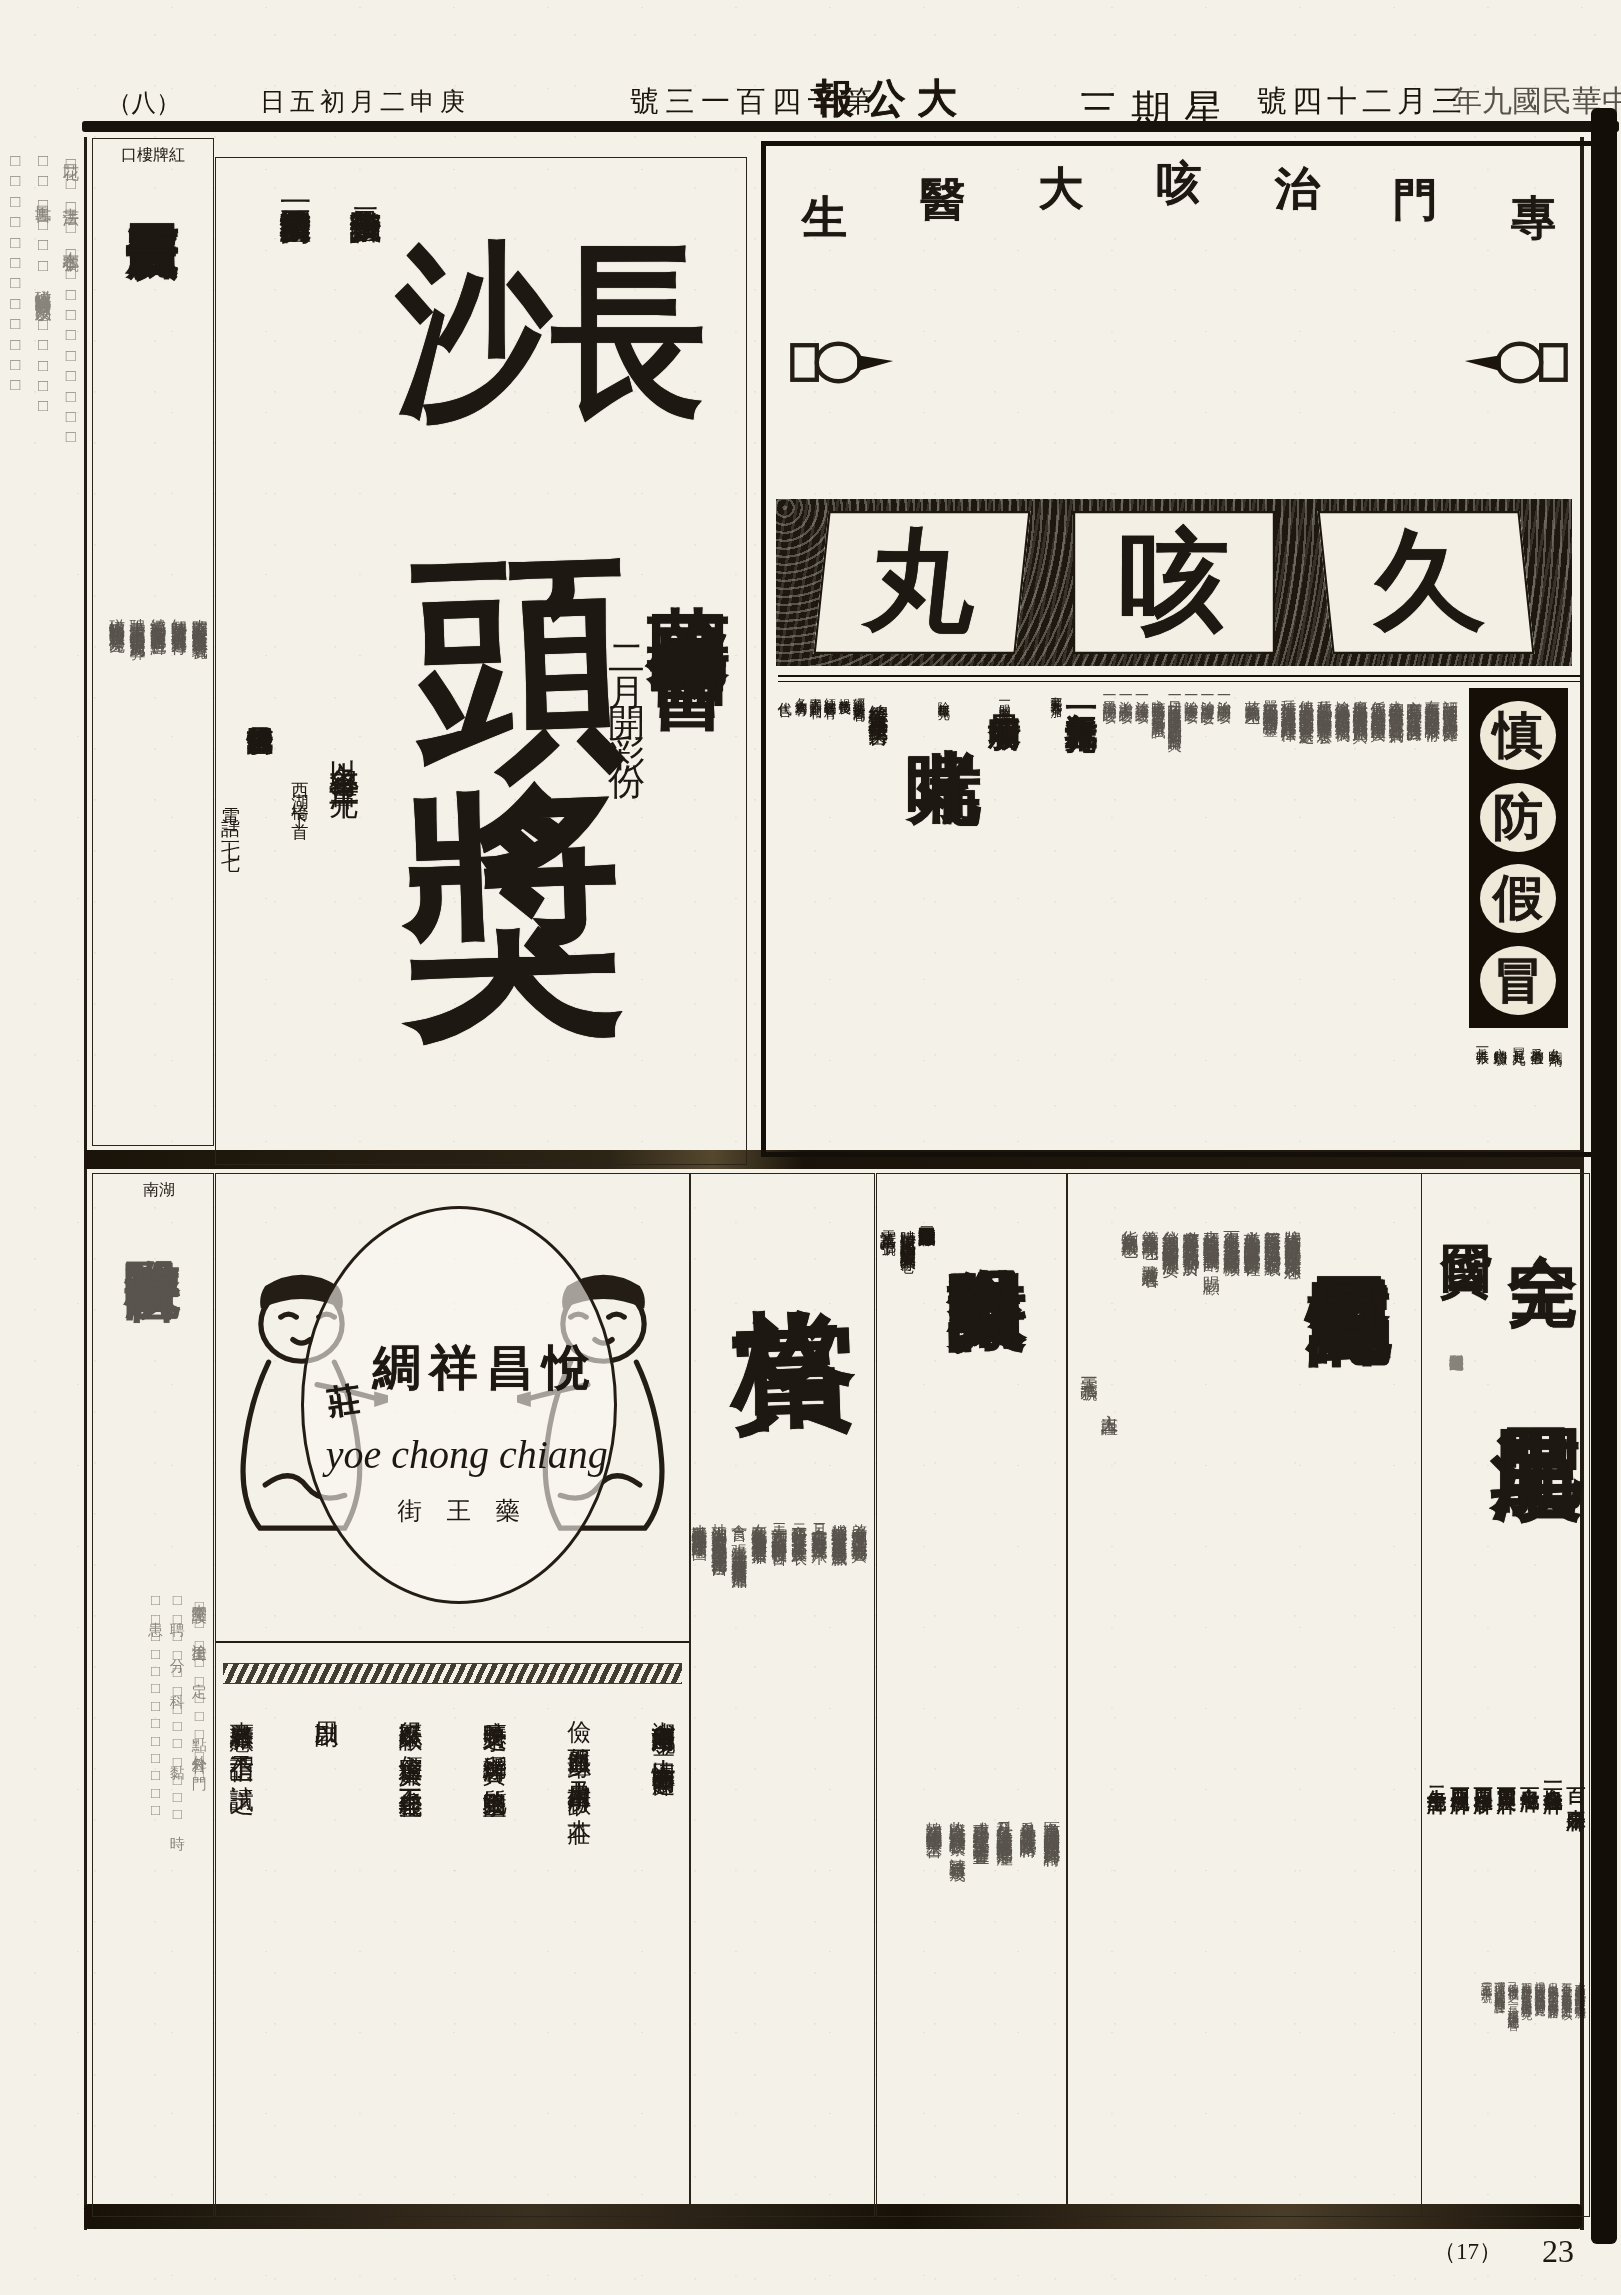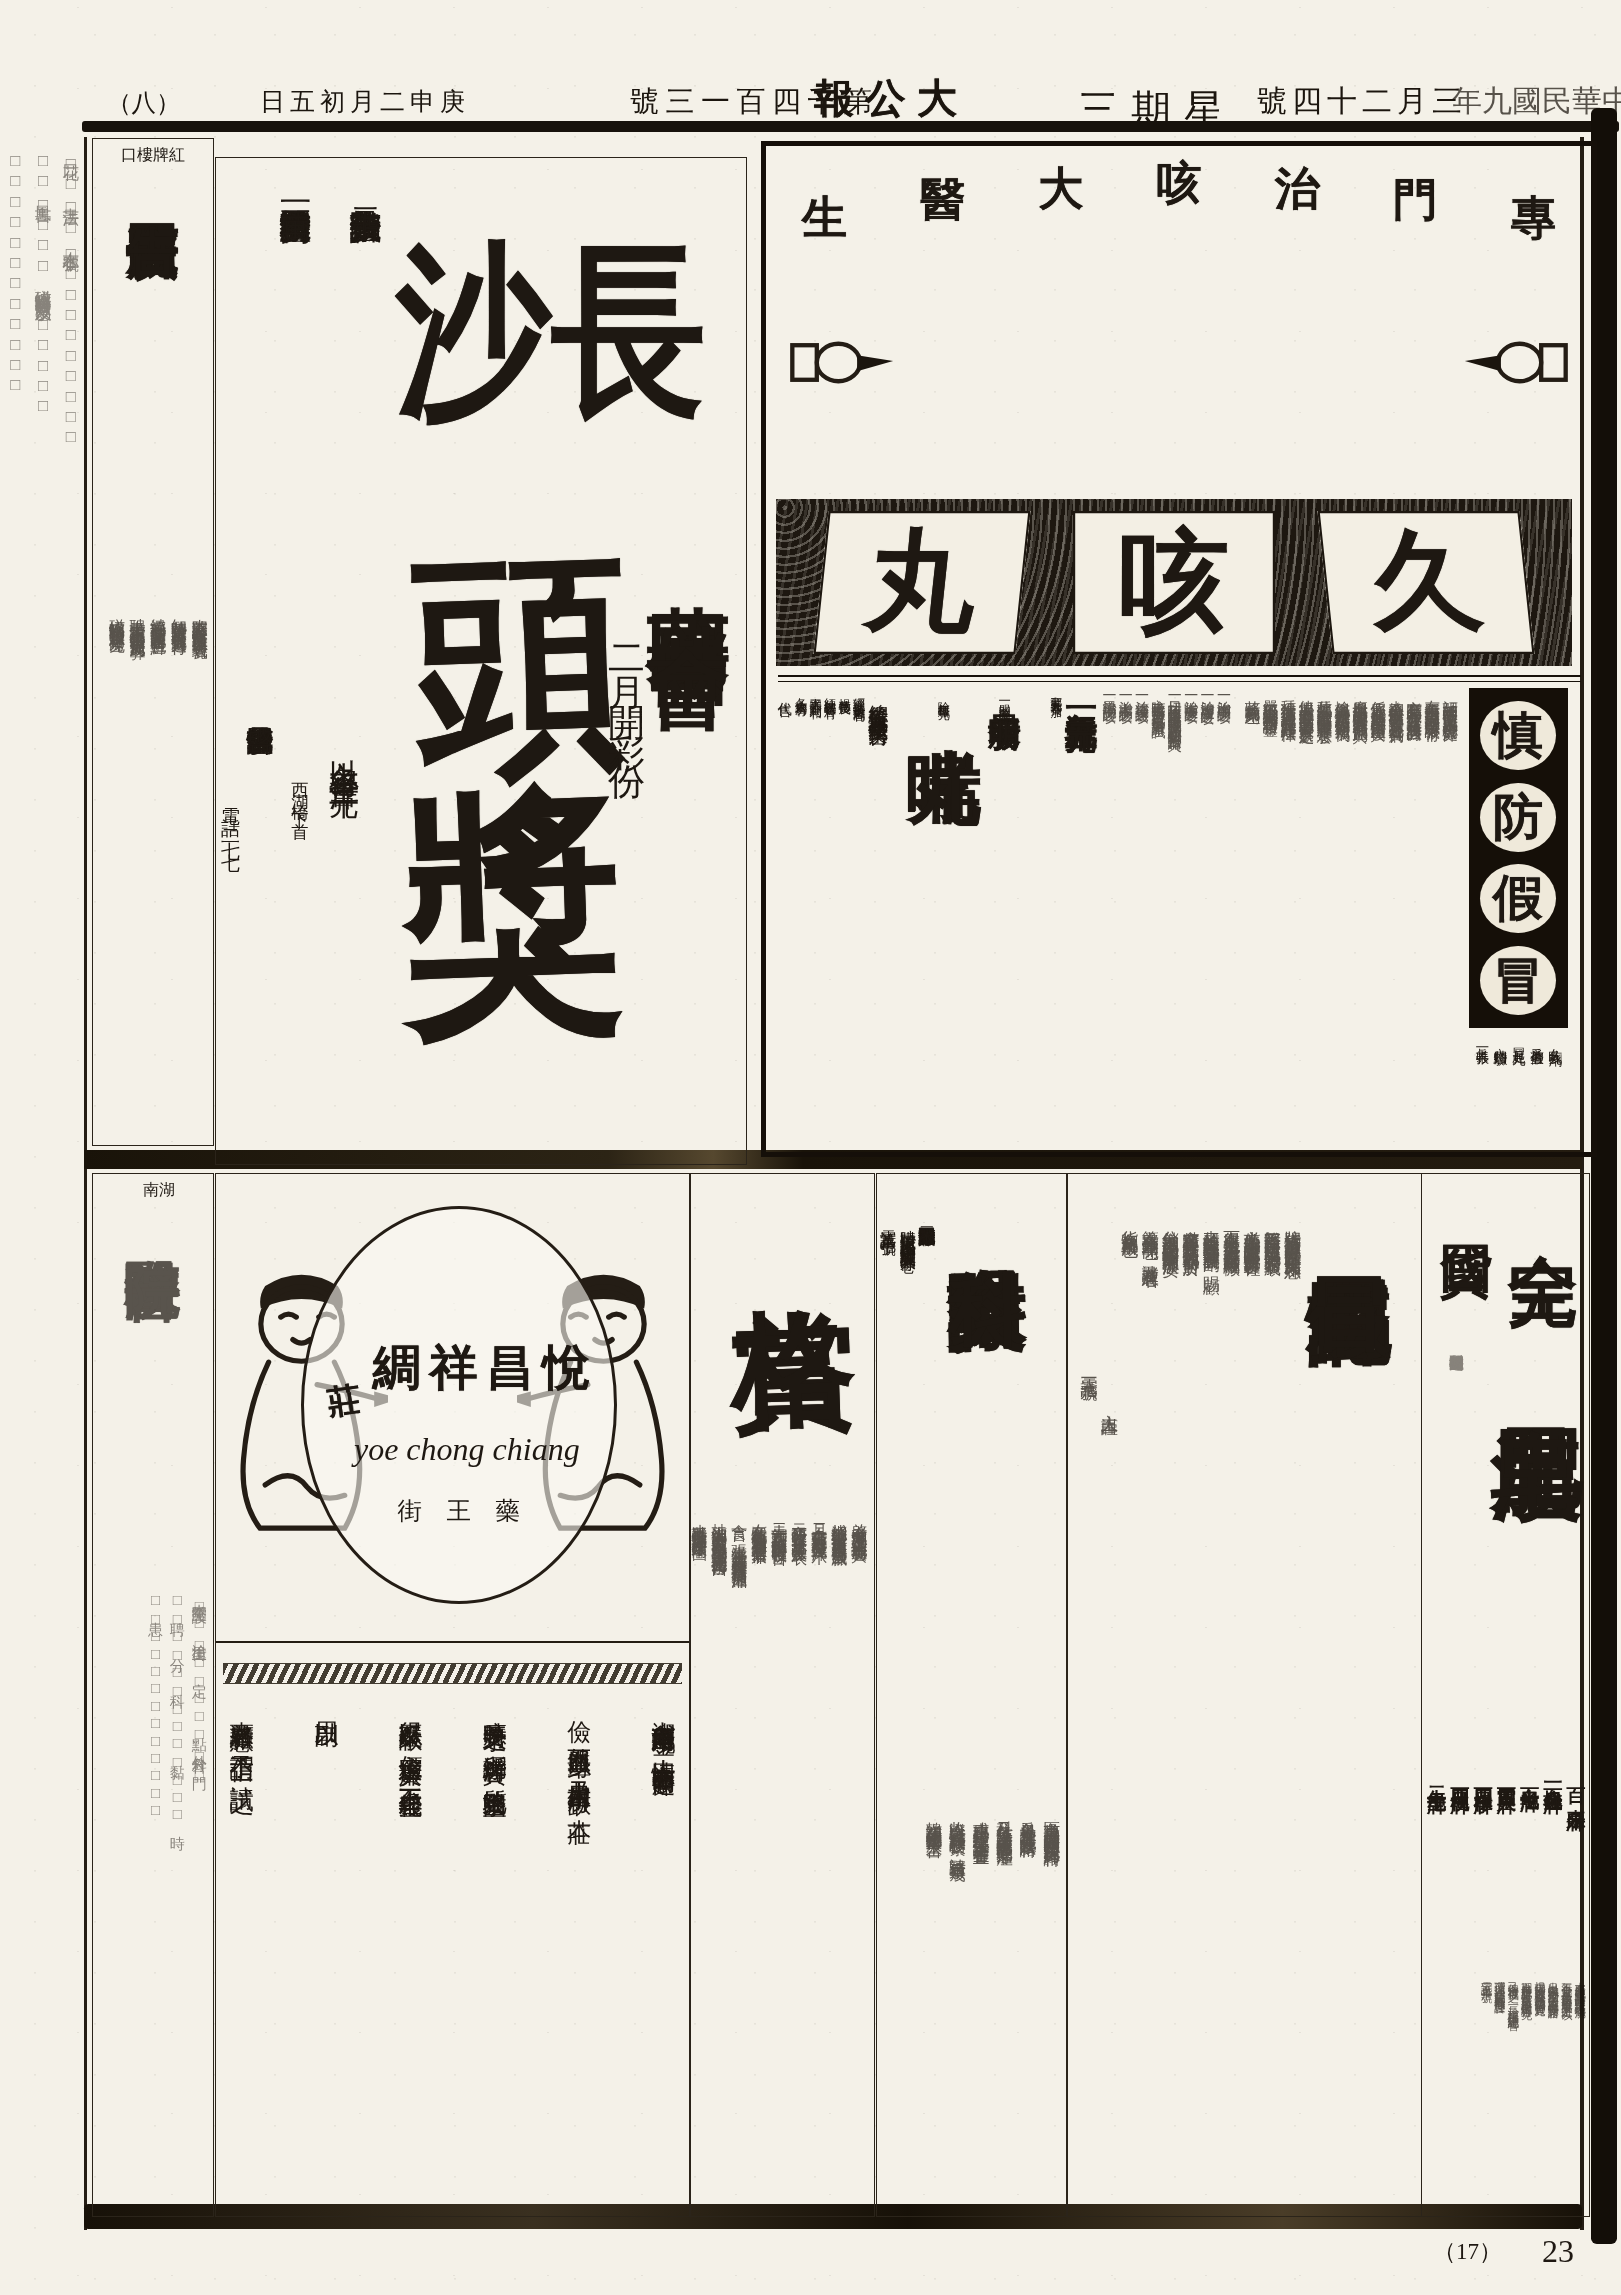--- a/index.html
+++ b/index.html
@@ -237,21 +237,21 @@
     <div class="abs" style="left:5.8px; right:5.8px; top:11.5px; height:447px;">
       <svg class="abs" style="left:-7.2px; top:26px;" width="173" height="404" viewBox="0 0 200 340">
           <use href="#boy"></use>
         </svg>
       <svg class="abs" style="right:-7.2px; top:26px; transform:scaleX(-1);" width="173" height="404" viewBox="0 0 200 340">
           <use href="#boy"></use>
         </svg>
       <div class="abs ell" style="left:79px; top:20px; width:310px; height:392px; background:rgba(250,248,242,.6);">
         <span class="abs heavy" style="left:24.5px; top:170px; font-size:33px; transform:rotate(-8deg);">莊</span>
         <span class="abs heavy" style="left:69px; top:127px; font-size:48px; letter-spacing:8.6px;">綢祥昌悅</span>
-        <span class="abs" style="left:16px; right:0; top:222px; text-align:center; font-size:32px; font-style:italic;">yoe chong chiang</span>
+        <span class="abs" style="left:16px; right:0; top:222px; text-align:center; font-size:40px; font-style:italic;">yoe chong chiang</span>
         <span class="abs" style="left:0; right:0; top:285px; text-align:center; font-size:24.5px;">街　王　藥</span>
       </div>
     </div>
     <div class="abs" style="left:0; right:0; top:467px; height:2.2px; background:#241d13;"></div>
     <div class="abs chain" style="left:7.2px; right:7.2px; top:489px; height:19px;"></div>
     <div class="abs" style="left:11.5px; right:11.5px; top:528px; bottom:13px; display:flex; flex-direction:row-reverse; justify-content:space-between;">
 
     <span class="col" style="font-size:24px; line-height:1.18;">湘省自廢紙幣而用現金　人情因亦由奢寧而趨節</span>
         <span class="col" style="font-size:24px; line-height:1.18;">儉　然而服以章身　乃人生日用所不可缺　本莊</span>
         <span class="col" style="font-size:24px; line-height:1.18;">應時勢之要求　所辦綢洋各貨　質地務求堅固</span>

